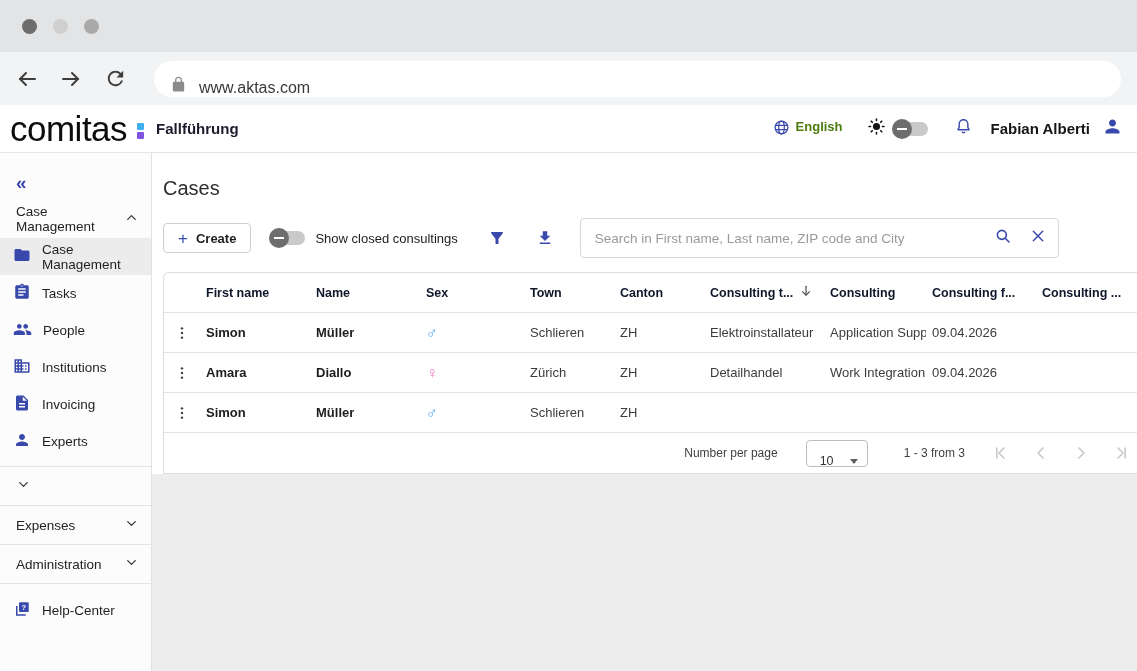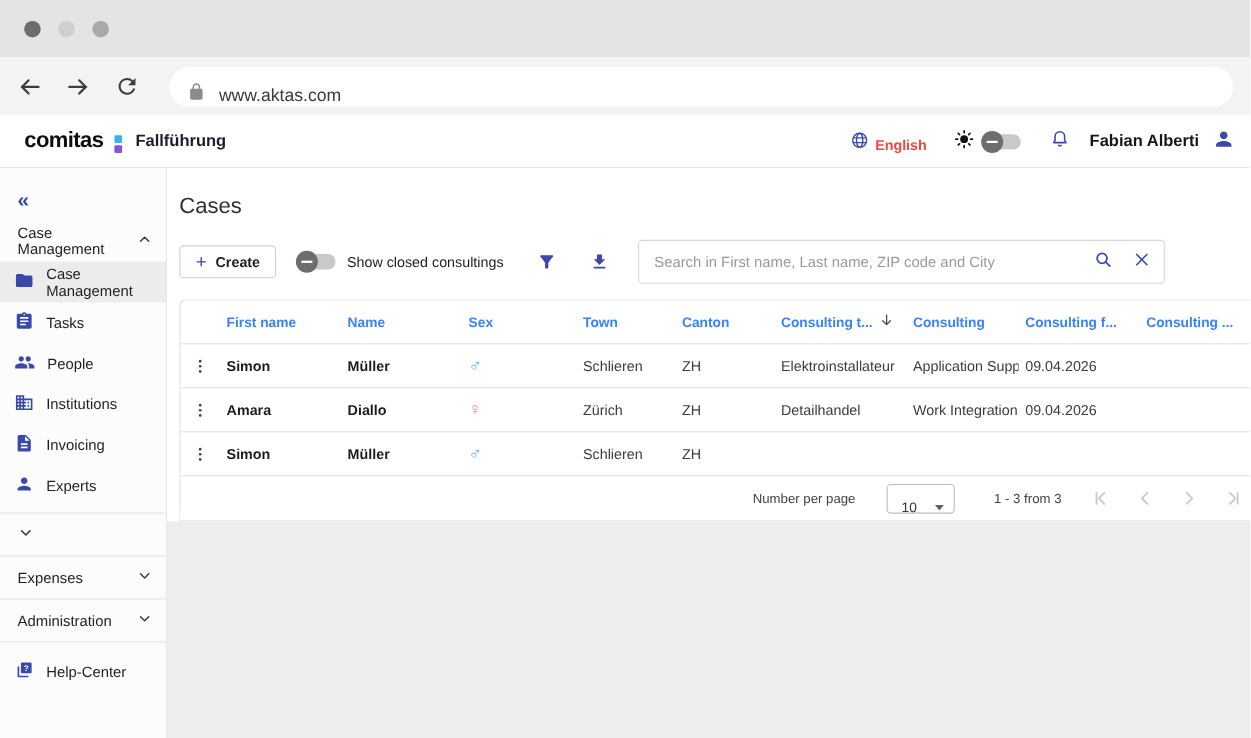--- a/index.html
+++ b/index.html
@@ -11,27 +11,27 @@
   .traffic { display:flex; gap:16px; align-items:center; padding:0 22px 18px 22px; }
   .dot { width:15px; height:15px; border-radius:50%; }
   .dot1 { background:#6d6d6d; } .dot2 { background:#cfcfcf; } .dot3 { background:#a9a9a9; }
   .tab { width:163px; height:44px; background:#f2f3f5; border-radius:10px 10px 0 0; display:flex; align-items:center; padding-left:20px; font-size:15px; color:#2f2f2f; }
   .nav { height:53px; background:#f2f3f5; display:flex; align-items:center; padding:0 16px 0 14px; gap:18px; }
   .nav-icon { width:26px; height:26px; display:flex; align-items:center; justify-content:center; }
   .urlbar { flex:1; height:36px; background:#fff; border-radius:18px; margin-left:8px; display:flex; align-items:flex-end; padding:0 16px; gap:12px; font-size:16px; color:#3a3a3a; }
 
   
   .appbar { height:48px; background:#fff; border-bottom:1px solid #e5e5e5; display:flex; align-items:center; padding:0 14px 0 10px; }
-  .brand { font-size:20px; font-weight:bold; color:#0c0c0c; letter-spacing:-0.5px;margin-left:12px; }
+  .brand { font-size:35px; font-weight:normal; color:#0c0c0c; letter-spacing:-0.5px; }
   .brand-mark { display:flex; flex-direction:column; gap:2px; margin:4px 12px 0 10px; }
   .brand-sq { width:7px; height:7px; border-radius:1px; }
   .sq-top { background:#3fb0ee; } .sq-bot { background:#8353e2; }
   .app-title { font-size:15px; font-weight:bold; color:#1c1c2d; }
   .appbar-right { margin-left:auto; display:flex; align-items:center; }
-  .lang { display:flex; align-items:flex-end; gap:6px; color:#ef4444; font-size:13px; font-weight:bold; cursor:pointer; }
+  .lang { display:flex; align-items:flex-start; gap:6px; color:#4d7c0f; font-size:13px; font-weight:bold; cursor:pointer; }
   .theme { display:flex; align-items:center; gap:8px; margin-left:24px; }
   .switch { width:34px; height:14px; background:#c9c9c9; border-radius:7px; position:relative; }
   .knob { width:20px; height:20px; background:#6d6d6d; border-radius:50%; position:absolute; left:-2px; top:-3px; display:flex; align-items:center; justify-content:center; }
   .knob::after { content:""; width:10px; height:2px; background:#fff; display:block; }
   .bell { margin-left:26px; }
   .username { margin-left:18px; font-size:15px; font-weight:bold; color:#161616; }
   .avatar { margin-left:12px; }
 
   
   .layout { display:flex; height:518px; }
@@ -61,21 +61,21 @@
 
   
   .table-card { margin-top:14px; border:1px solid #ddd; border-right:none; border-radius:6px 0 0 0; width:974px; }
   .trow { display:flex; align-items:center; height:40px; border-bottom:1px solid #e4e4e4; }
   .trow:last-child, .pag-row { border-bottom:none; }
   .cell { padding-left:6px; overflow:hidden; white-space:nowrap; }
   .c-menu { width:36px; display:flex; justify-content:center; padding-left:0; }
   .c-first { width:110px; } .c-name { width:110px; } .c-sex { width:104px; }
   .c-town { width:90px; } .c-canton { width:90px; } .c-ctype { width:120px; }
   .c-cons { width:102px; } .c-cfrom { width:110px; } .c-clast { flex:1; }
-  .th { font-size:12.5px; font-weight:bold; color:#3b82f6; display:flex; align-items:center; gap:6px; }
+  .th { font-size:12.5px; font-weight:bold; color:#0f172a; display:flex; align-items:center; gap:6px; }
   .td { font-size:13px; color:#3c3c3c; }
   .td.bold { font-weight:bold; color:#1d1d1d; }
   .sex-sym { font-size:16px; font-weight:bold; }
   .sex-sym.male { color:#5fa8f2; }
   .sex-sym.female { color:#ee78c3; }
   .kebab { cursor:pointer; display:flex; }
 
   
   .pag-row { display:flex; align-items:center; justify-content:flex-end; height:40px; padding-right:6px; }
   .pag-label { font-size:12px; color:#3f3f3f; }

